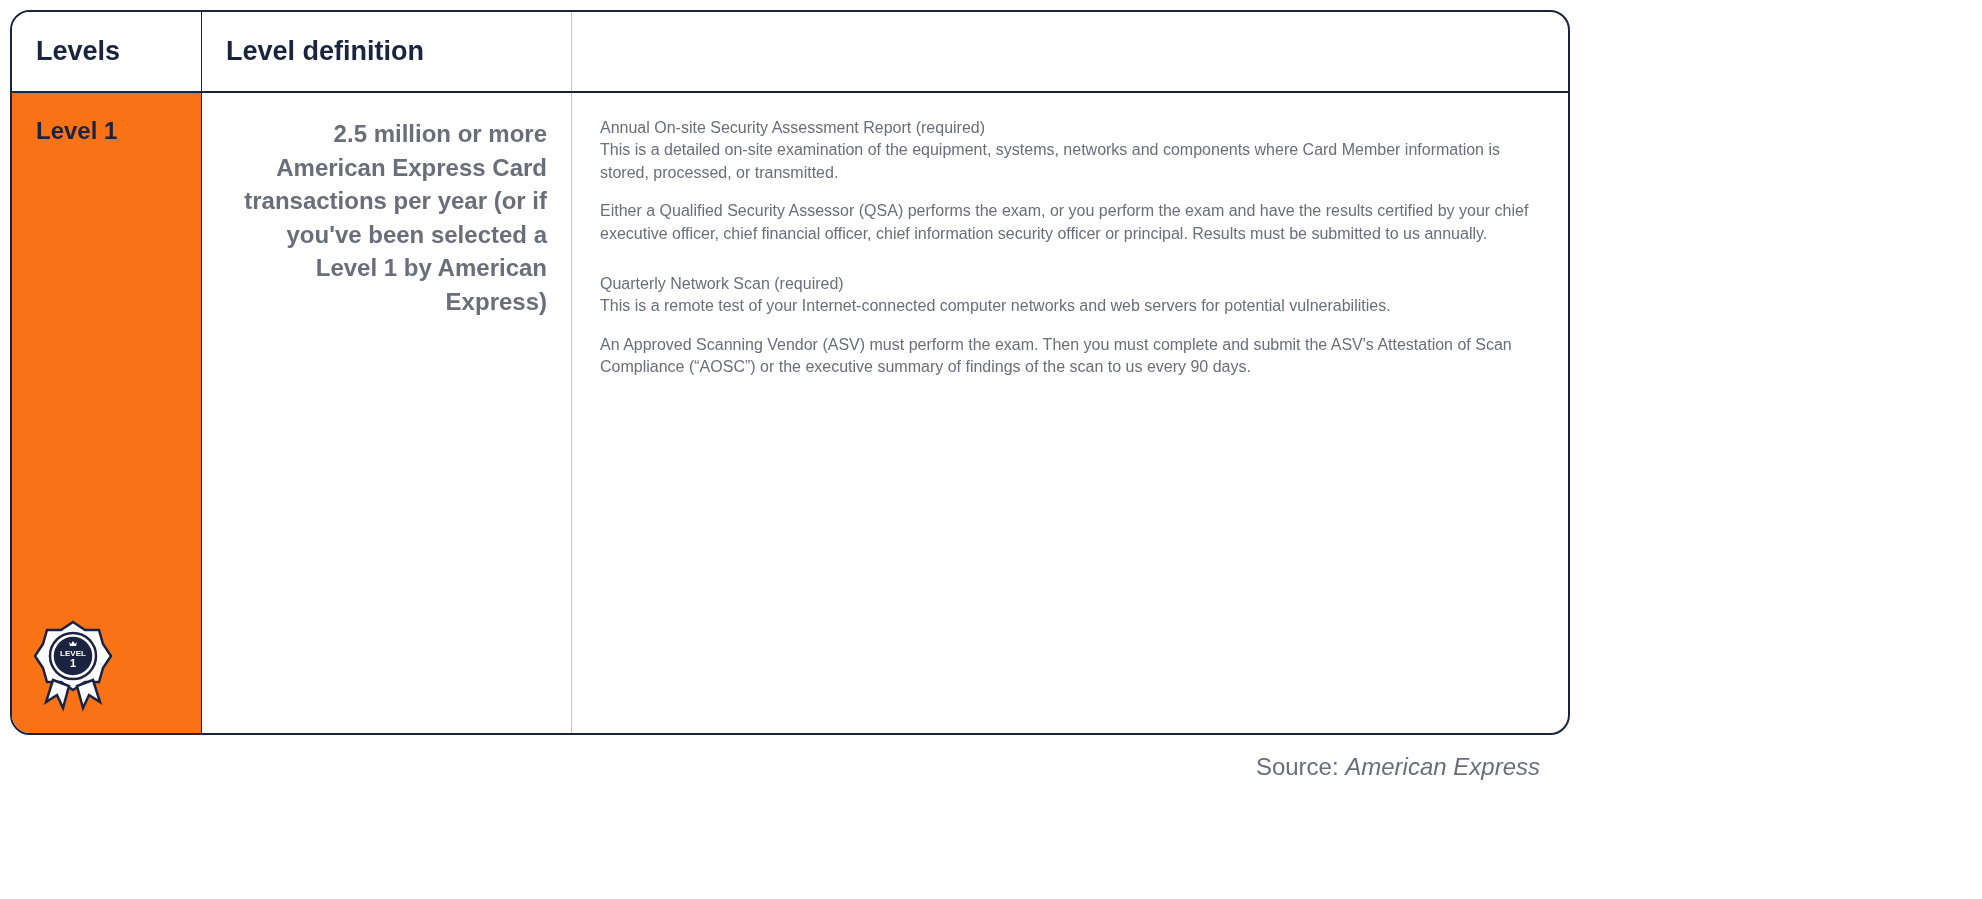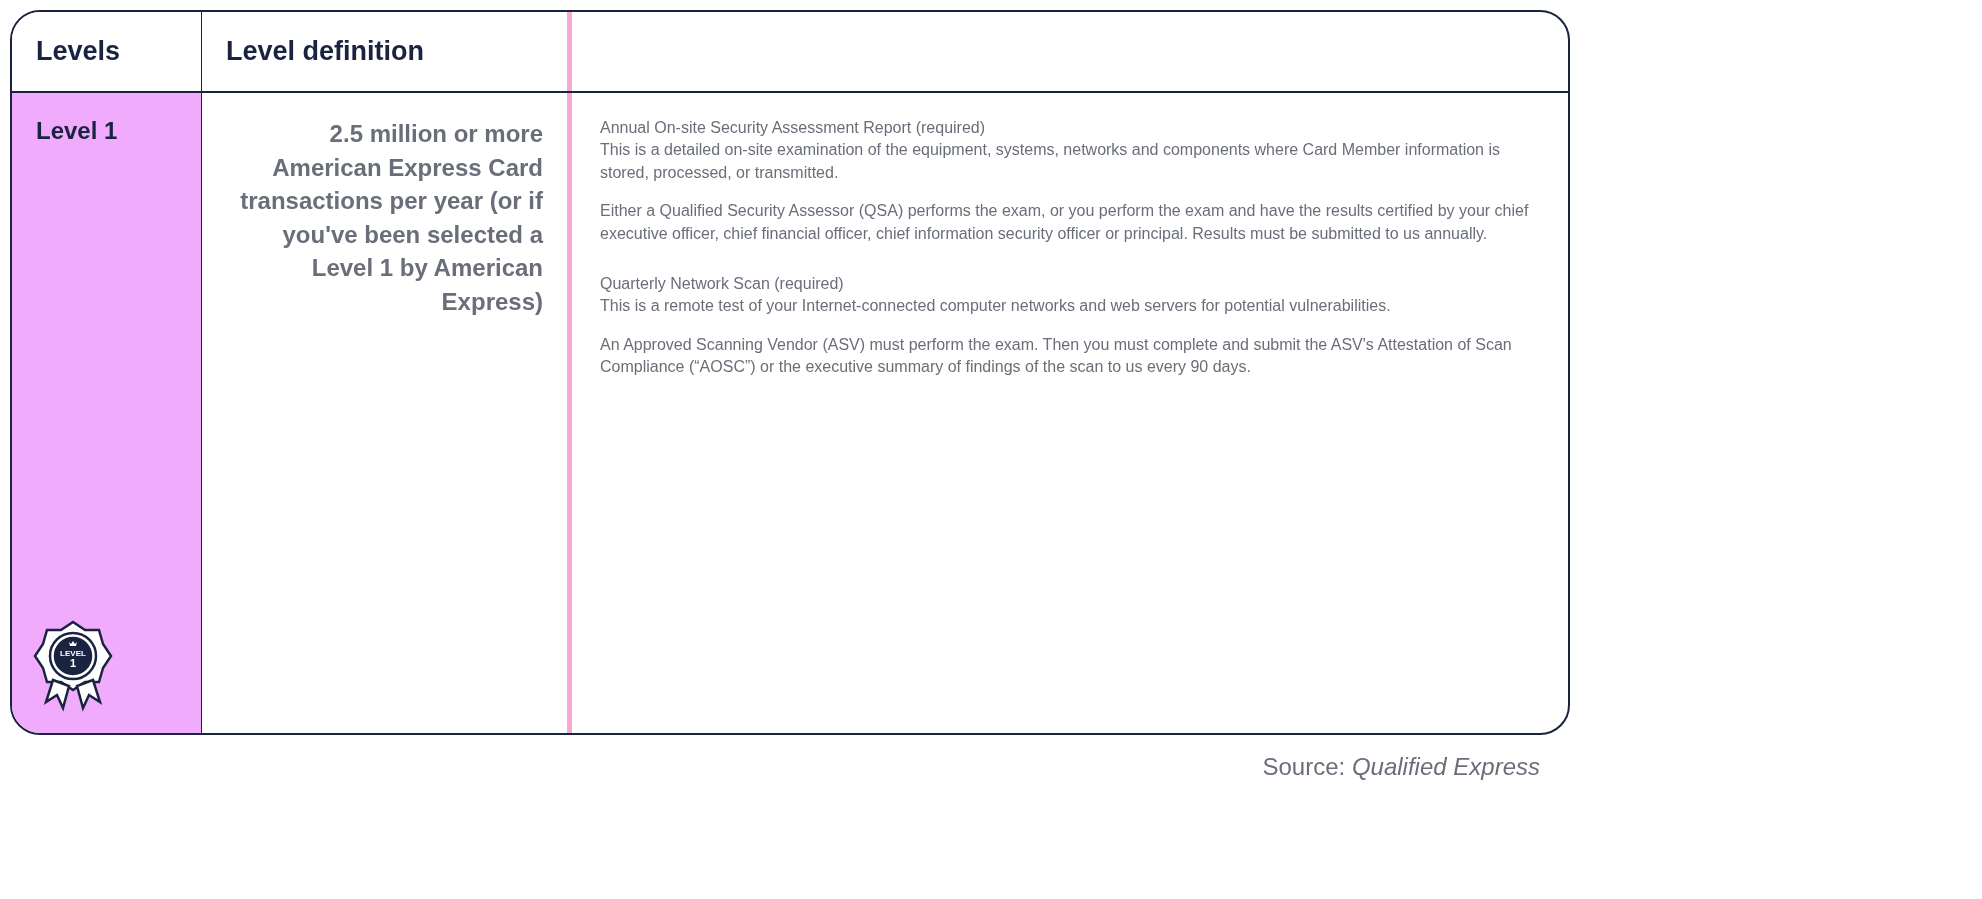--- a/index.html
+++ b/index.html
@@ -7,42 +7,42 @@
       margin: 0;
       padding: 0;
     }
     body {
       font-family: -apple-system, BlinkMacSystemFont, "Segoe UI", Helvetica, Arial, sans-serif;
       background: #ffffff;
       padding: 10px;
     }
     .table-container {
       border: 2px solid #1a2340;
-      border-radius: 30px;
+      border-radius: 20px;
       overflow: hidden;
       width: 1560px;
     }
     .table-header {
       display: flex;
       border-bottom: 2px solid #1a2340;
     }
     .table-row {
       display: flex;
     }
     .col-levels {
       width: 190px;
       padding: 24px 24px;
       border-right: 1px solid #1a2340;
       position: relative;
-      background: #f0abfc;
+      background: #f97316;
     }
     .col-definition {
       width: 370px;
       padding: 24px 24px;
-      border-right: 5px solid #f9a8d4;
+      border-right: 1px solid #f9a8d4;
     }
     .col-requirements {
       flex: 1;
       padding: 24px 28px;
     }
     .header-cell {
       font-size: 27px;
       font-weight: 700;
       color: #1a2340;
     }
@@ -149,14 +149,14 @@
       <div class="req-block">
         <div class="req-title">Quarterly Network Scan (required)</div>
         <div class="req-desc">This is a remote test of your Internet-connected computer networks and web servers for potential vulnerabilities.</div>
         <div class="req-desc">An Approved Scanning Vendor (ASV) must perform the exam. Then you must complete and submit the ASV's Attestation of Scan Compliance (“AOSC”) or the executive summary of findings of the scan to us every 90 days.</div>
       </div>
     </div>
   </div>
 </div>
 
 <div class="source-line">
-  <span class="source-label">Source: </span><span class="source-value">Qualified Express</span>
+  <span class="source-label">Source: </span><span class="source-value">American Express</span>
 </div>
 
 </body></html>

